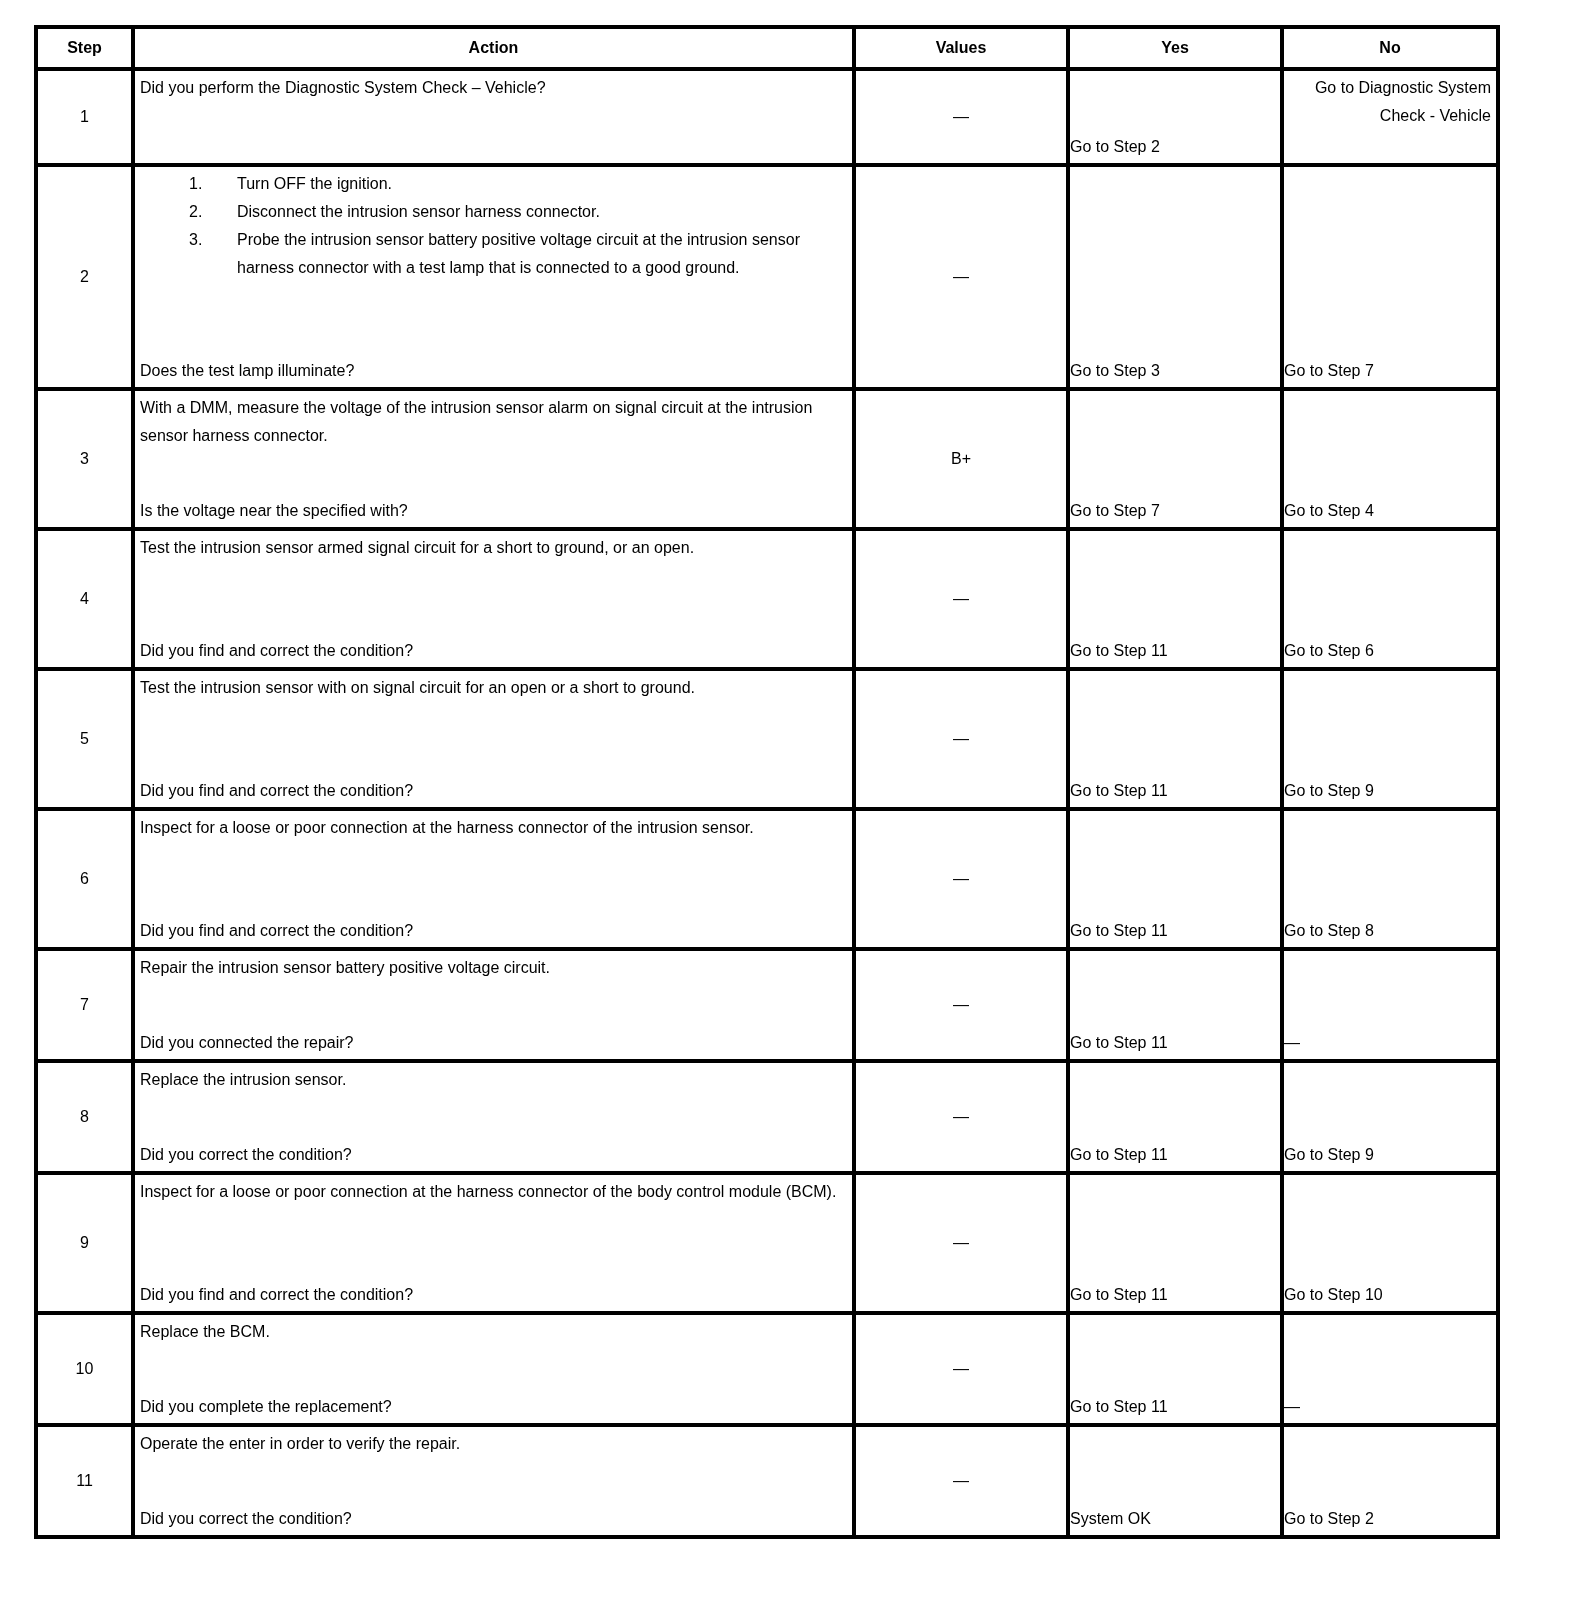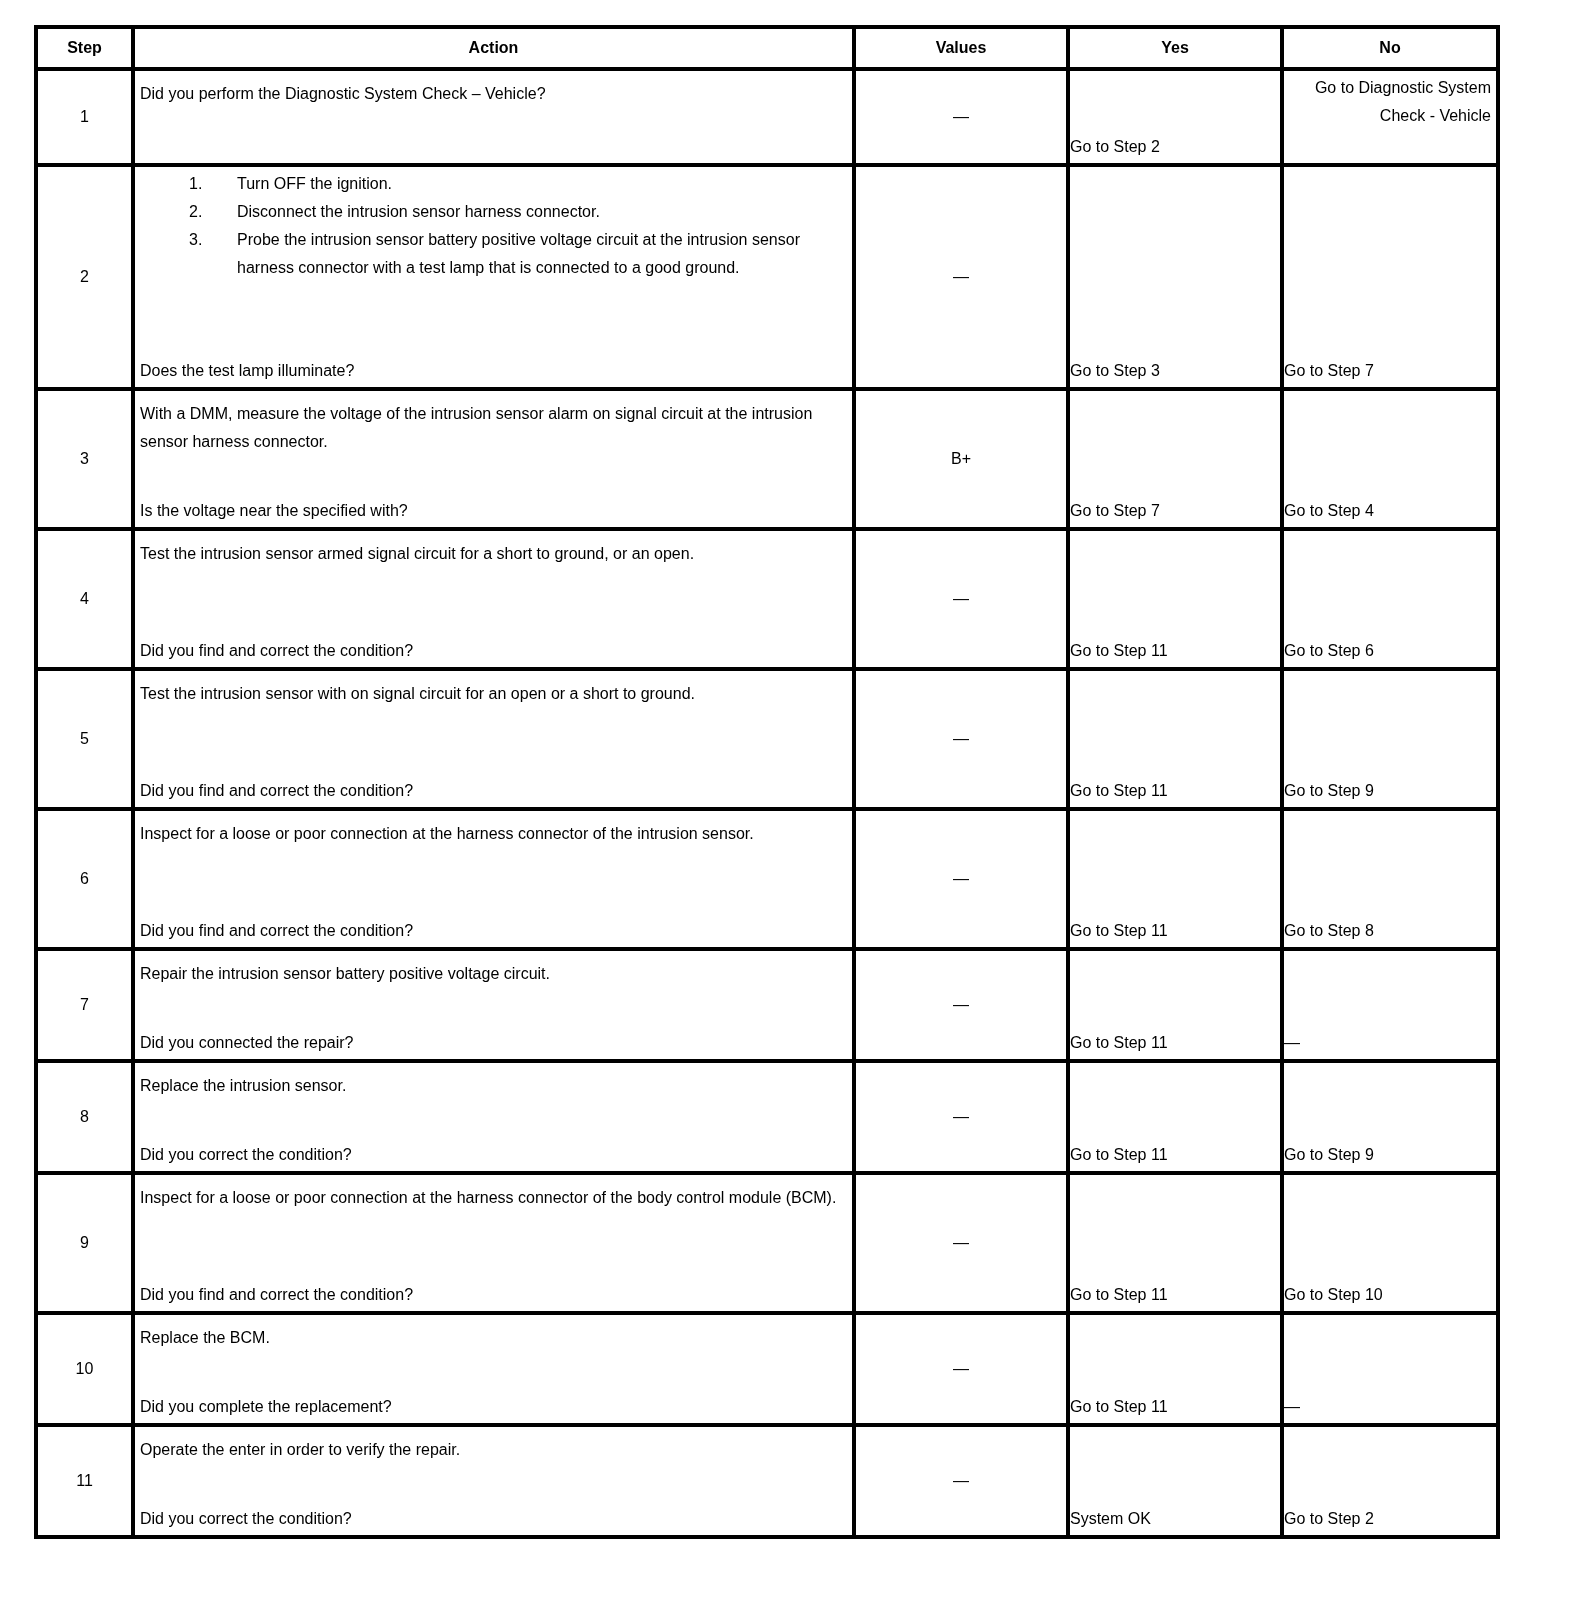--- a/index.html
+++ b/index.html
@@ -23,21 +23,21 @@
   col.c-yes { width: 214px; }
   col.c-no { width: 216px; }
   th { font-weight: bold; height: 38px; text-align: center; vertical-align: middle !important; }
   td.def { padding: 4px 5px 4px 5px !important; height: 60px; }
   td.step { text-align: center; vertical-align: middle !important; }
   td.val { text-align: center; vertical-align: middle !important; }
   td.yes, td.no { text-align: left; vertical-align: bottom !important; padding-bottom: 2px !important; }
   td.no.top { text-align: right; vertical-align: top !important; padding: 3px 5px !important; }
   td.action { padding: 0 4px 2px 5px !important; }
   .act-wrap { display: flex; flex-direction: column; justify-content: space-between; height: 100%; }
-  .act-main { padding-top: 9px; }
+  .act-main { padding-top: 3px; }
   .act-q { }
   ol.steps { margin: 3px 0 0 0; padding-left: 97px; list-style: none; }
   ol.steps li { position: relative; }
   ol.steps li .num { position: absolute; left: -48px; }
 </style>
 </head>
 <body>
 
 <table class="diag">
   <colgroup>

